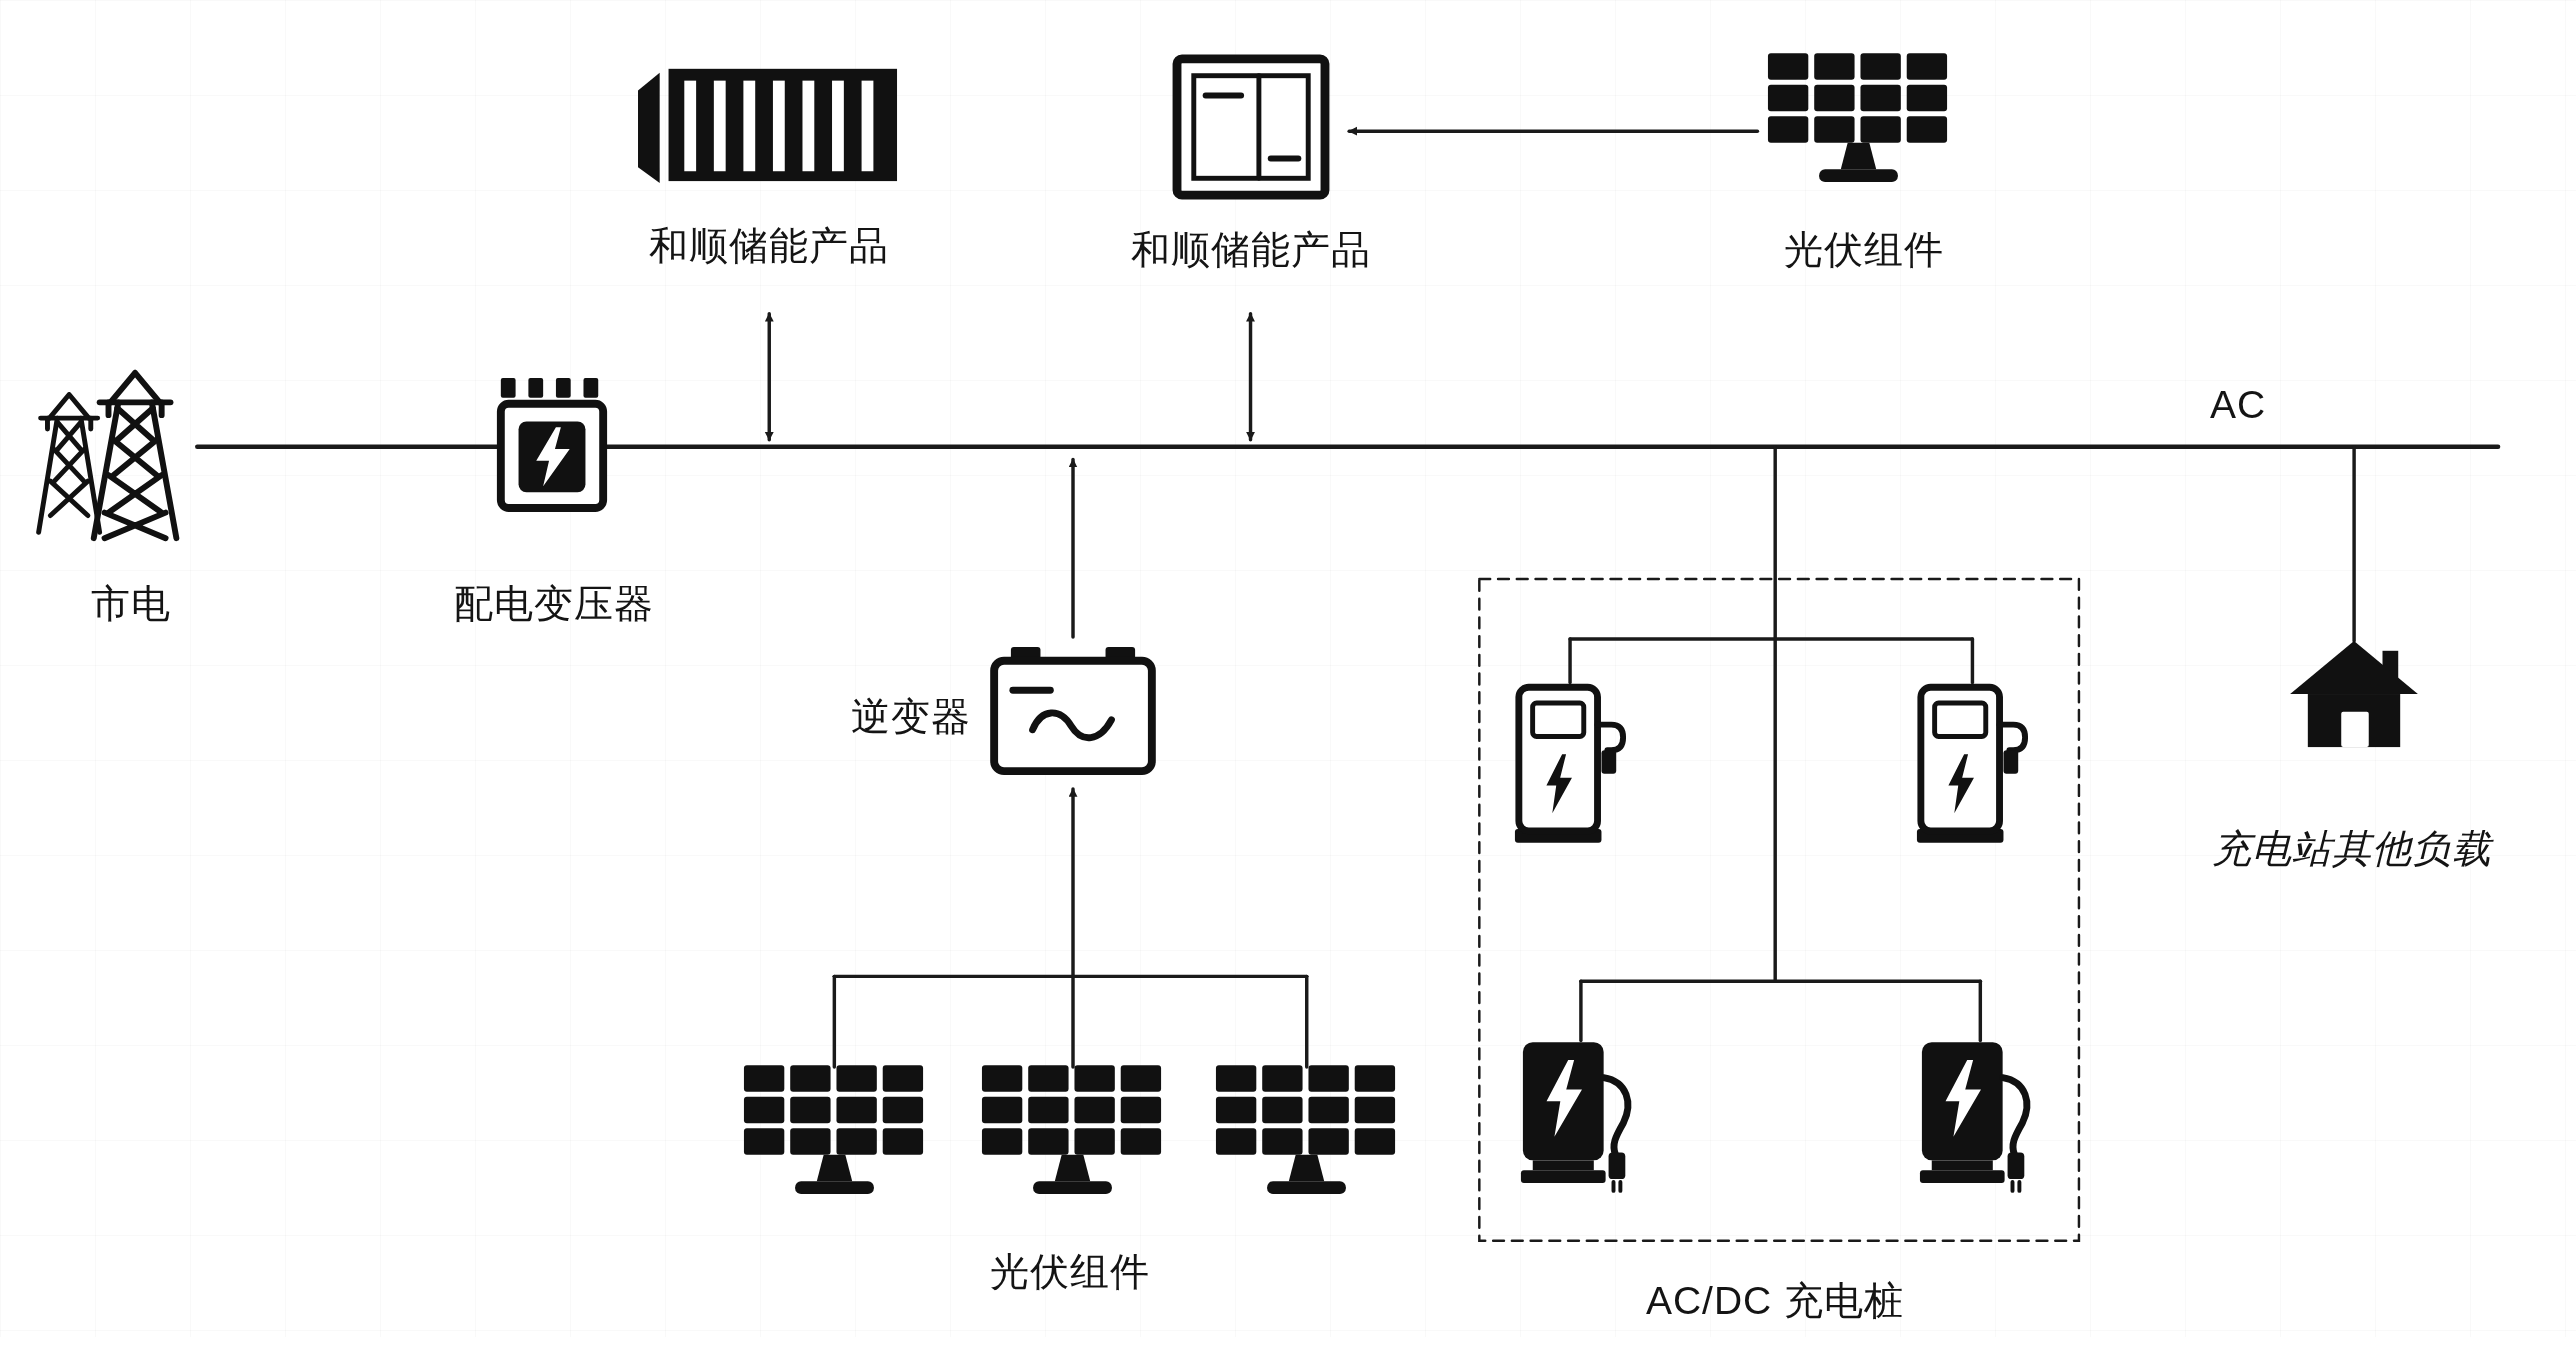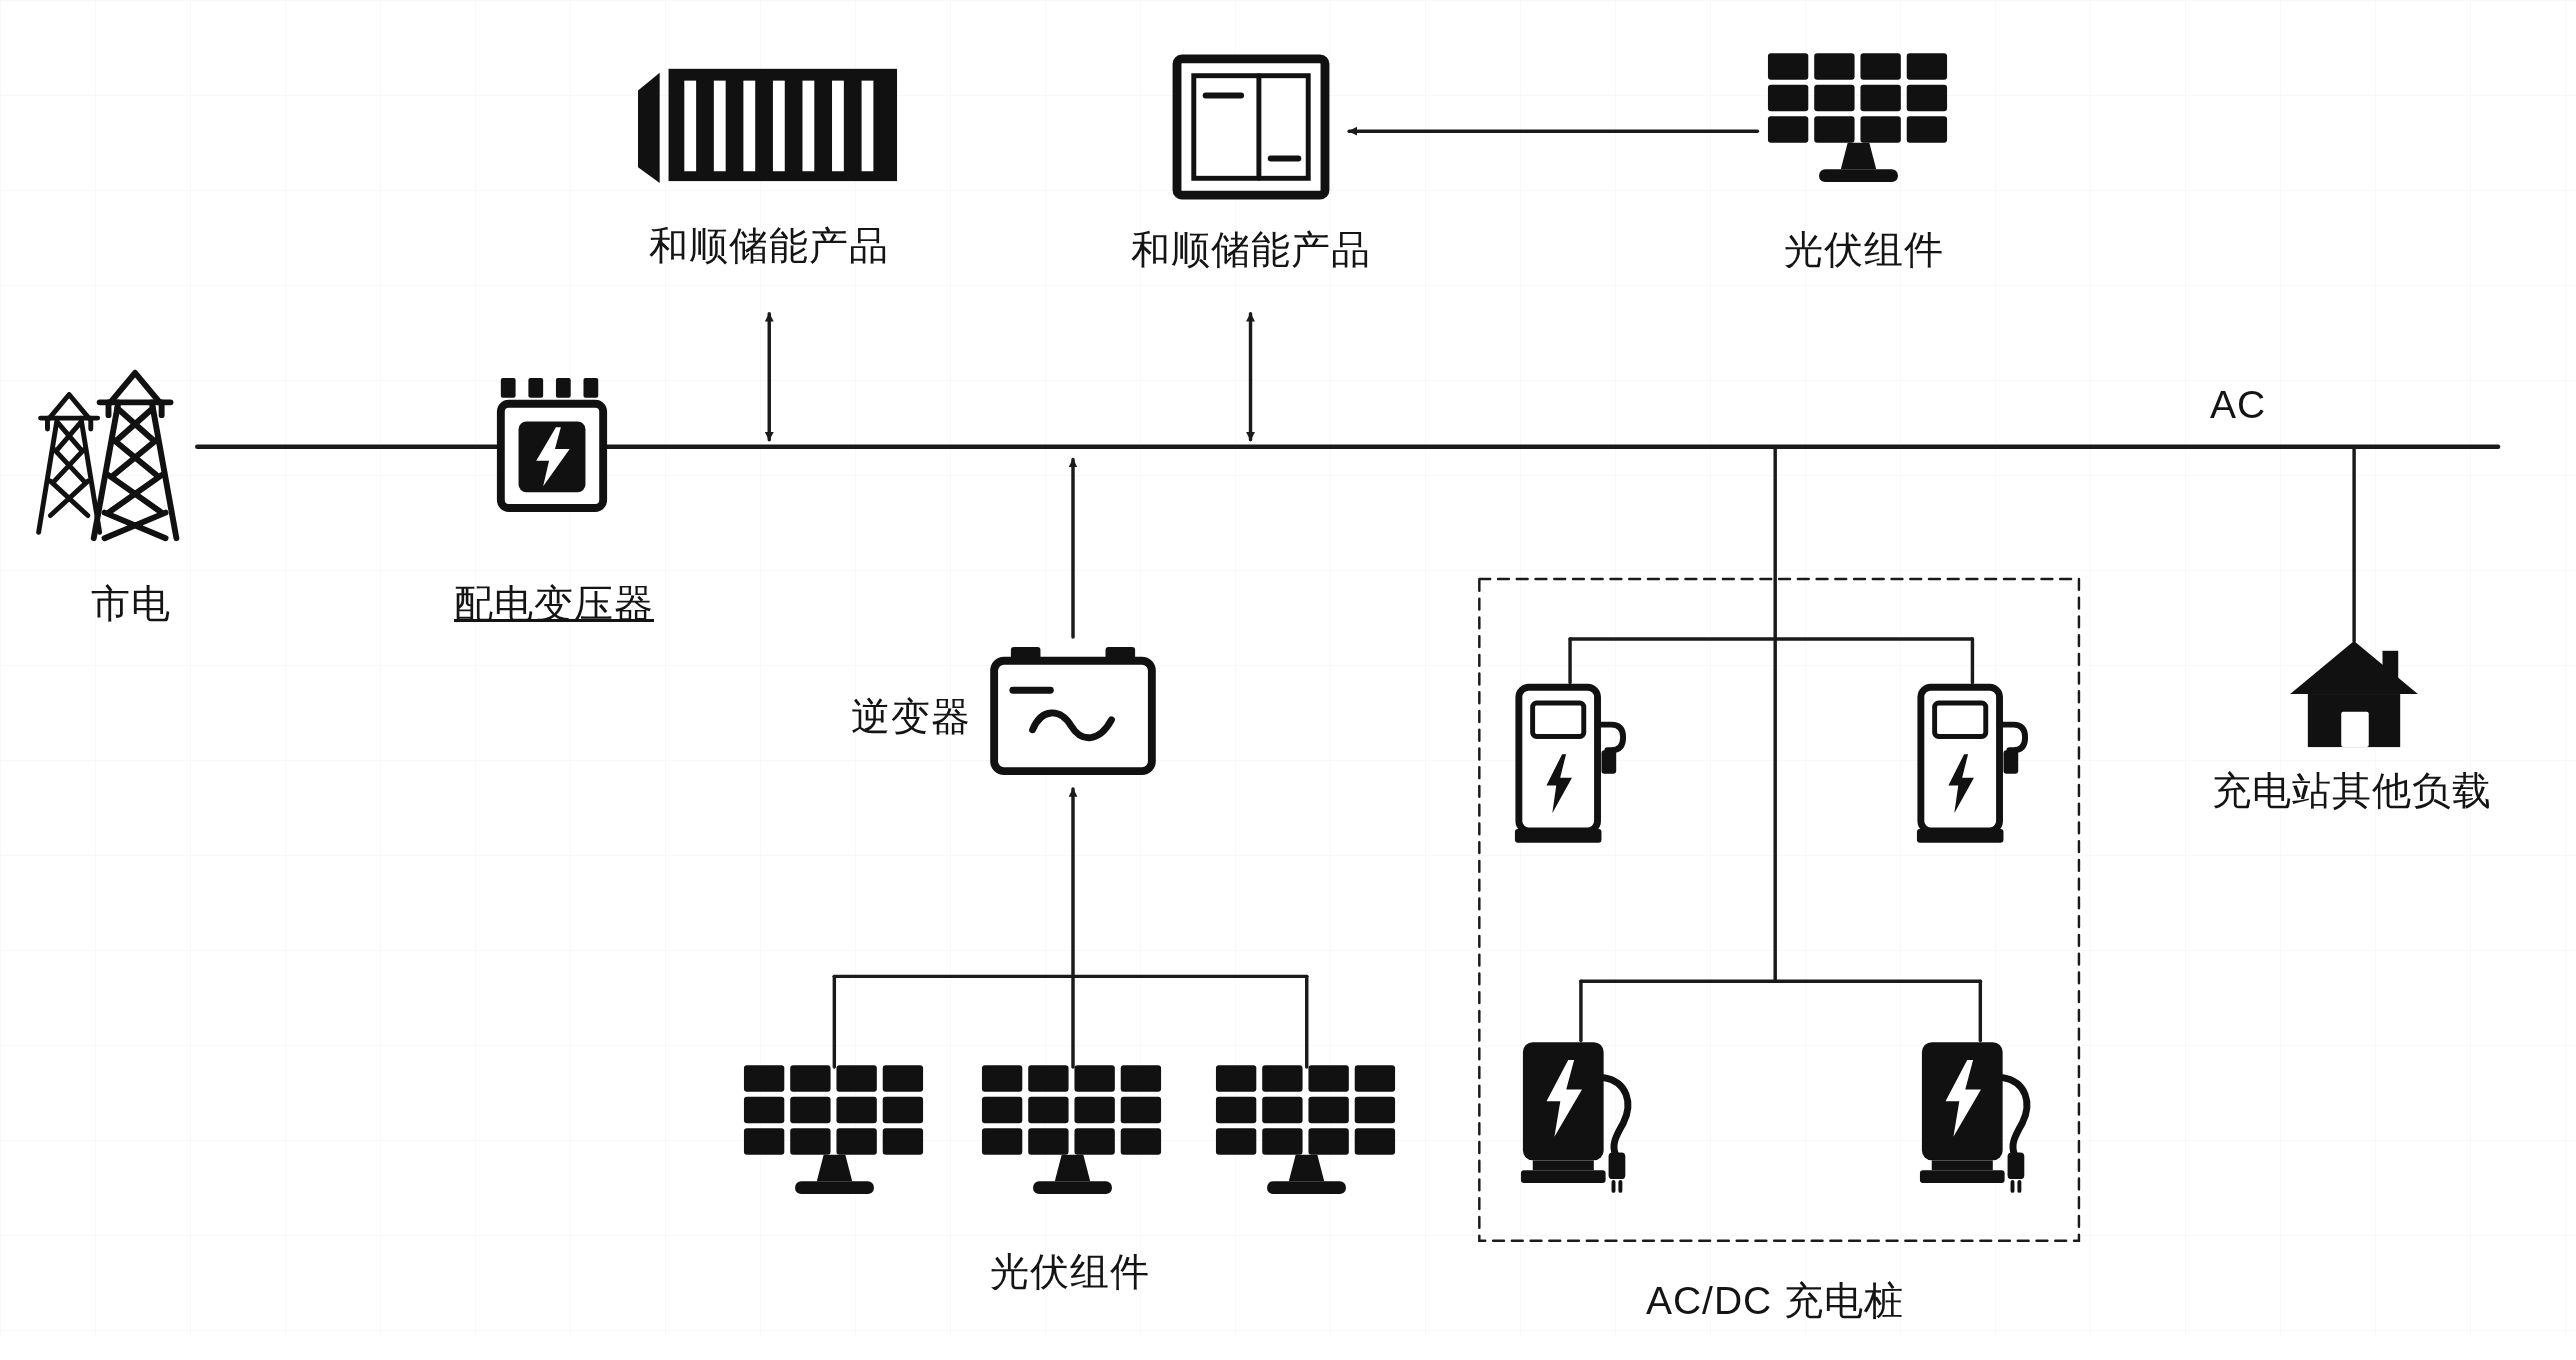--- a/index.html
+++ b/index.html
@@ -280,20 +280,20 @@
       <rect x="20" y="56" width="94" height="54"></rect>
       <rect x="54" y="74" width="28" height="36" rx="2" fill="#ffffff"></rect>
     </svg>
   </div>
 
   <div class="label" style="left:769px;top:219px;">和顺储能产品</div>
   <div class="label" style="left:1251px;top:223px;">和顺储能产品</div>
   <div class="label" style="left:1864px;top:223px;">光伏组件</div>
   <div class="label plain" style="left:2162px;top:383px;">AC</div>
   <div class="label" style="left:101px;top:577px;margin-left:30px;">市电</div>
-  <div class="label" style="left:554px;top:577px;text-decoration:underline;">配电变压器</div>
+  <div class="label" style="left:554px;top:577px;">配电变压器</div>
   <div class="label" style="left:911px;top:690px;font-family:Liberation Mono, monospace;">逆变器</div>
   <div class="label" style="left:1070px;top:1245px;">光伏组件</div>
   <div class="label" style="left:1775px;top:1274px;text-align:center;">AC/DC 充电桩</div>
-  <div class="label" style="left:2352px;top:764px;">充电站其他负载</div>
+  <div class="label" style="left:2352px;top:822px;font-style:italic;">充电站其他负载</div>
 
 </div>
 
 
 </body></html>

